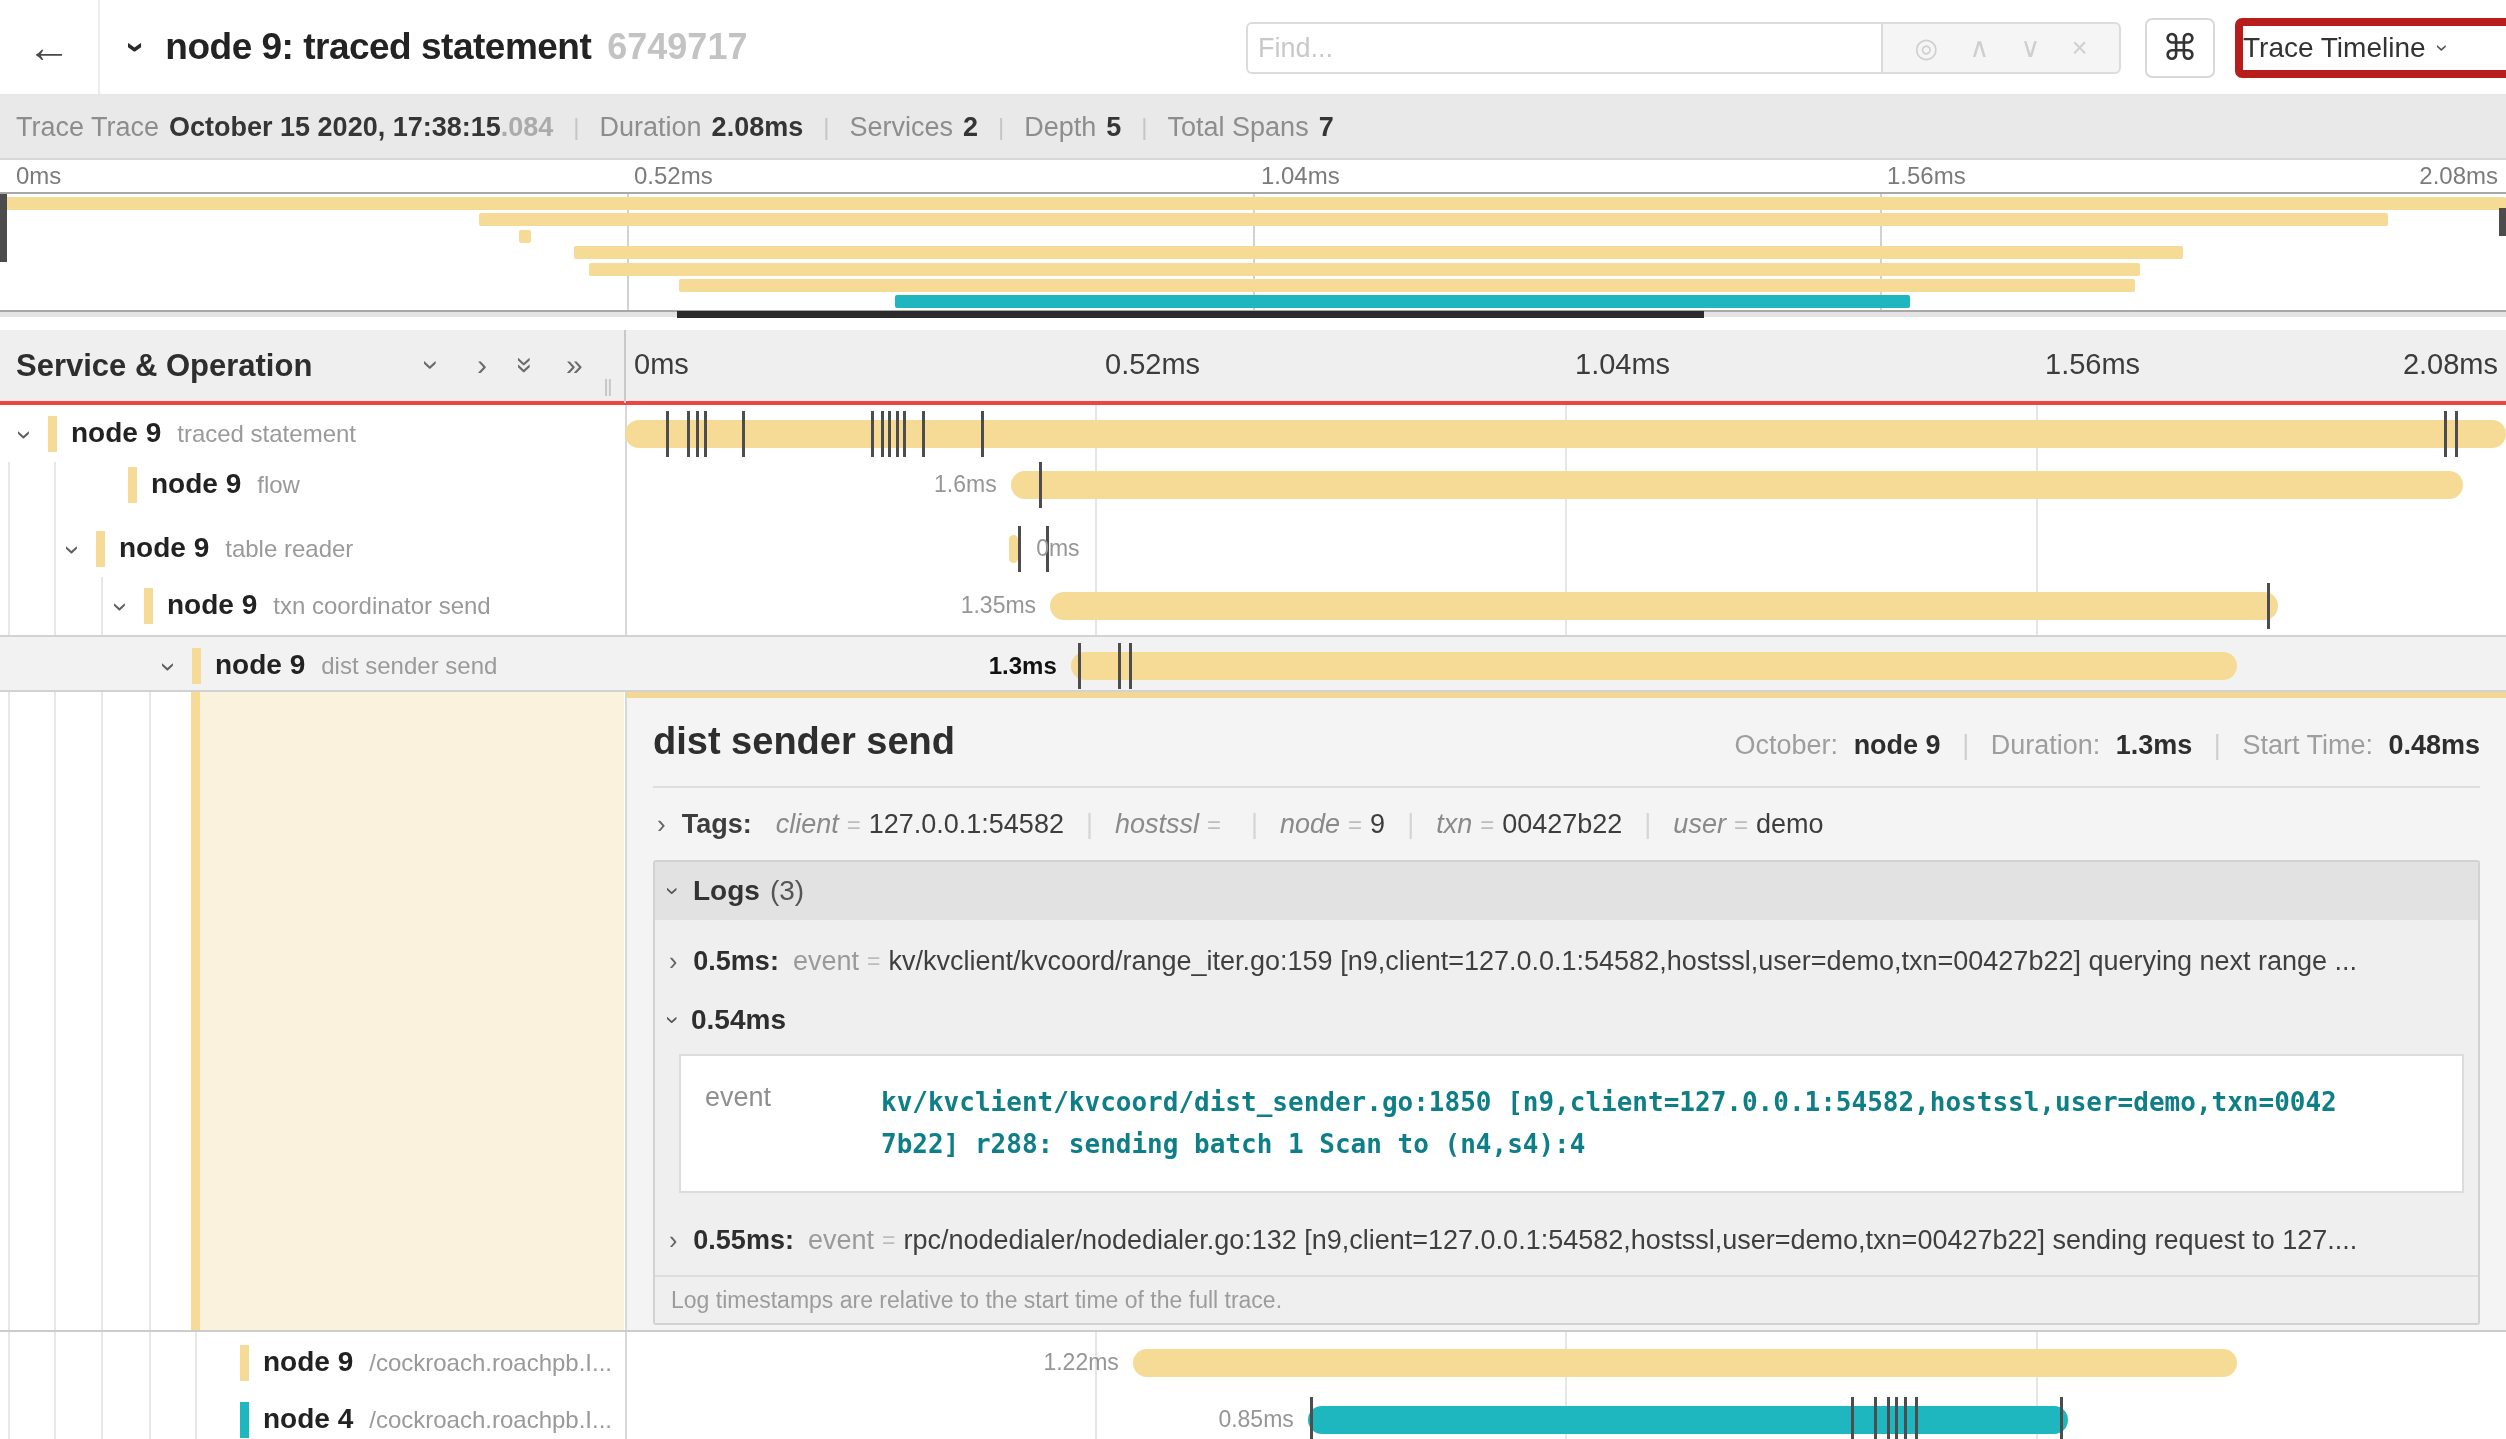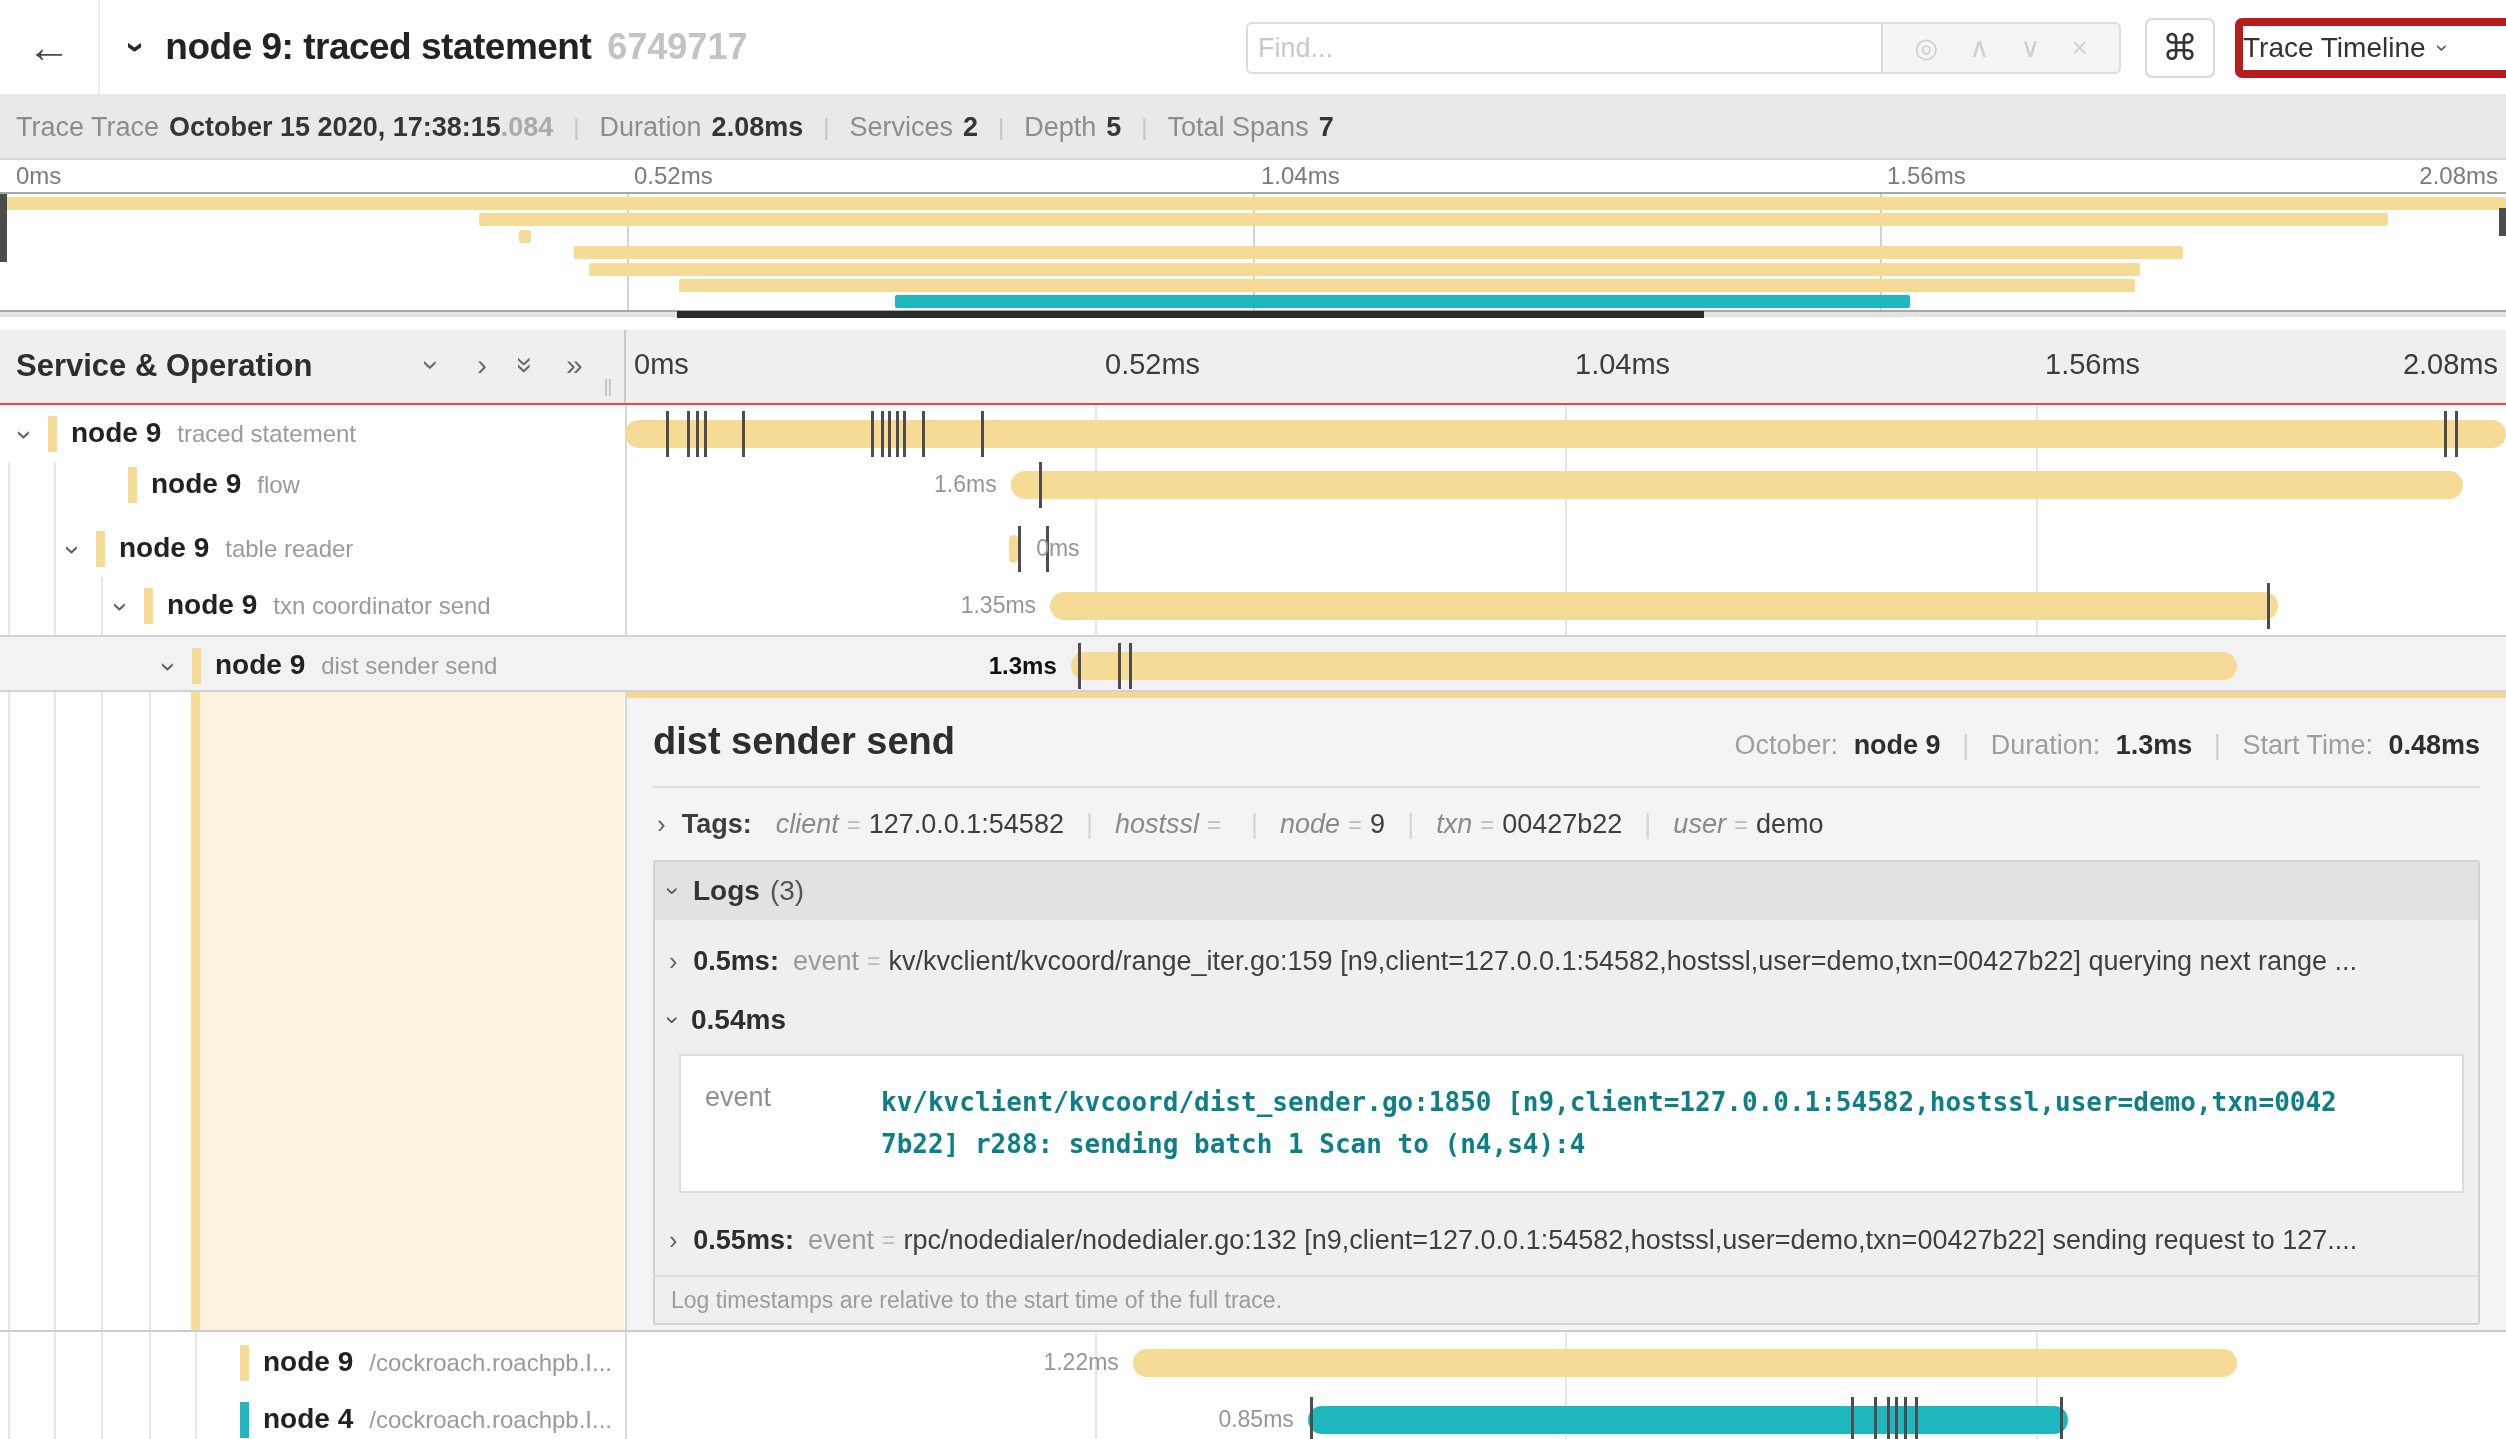--- a/index.html
+++ b/index.html
@@ -48,21 +48,21 @@
   .minimap { position:absolute; left:0; top:192px; width:2506px; height:120px; background:#fff;
     border:2px solid #a8a8a8; border-left:none; border-right:none; }
   .minimap .mgrid { position:absolute; top:0; bottom:0; width:2px; background:#d2d2d2; }
   .minimap .mbar { position:absolute; height:13px; border-radius:2px; }
   .mm-handle { position:absolute; width:7px; height:68px; top:0; background:#4c4c4c; }
   .mm-scroll-track { position:absolute; left:0; top:312px; width:2506px; height:5px; background:#e3e3e3; }
   .mm-scroll-thumb { position:absolute; top:311px; height:7px; background:#2b2b2b; }
 
   
   .colhead { position:absolute; left:0; top:330px; width:2506px; height:75px; background:#efefef;
-    border-bottom:2px solid #ef4444; }
+    border-bottom:4px solid #ef4444; }
   .colhead .lh-title { position:absolute; left:16px; top:18px; font-size:31px; font-weight:bold; color:#2e2e2e; }
   .colhead .hicon { position:absolute; top:18px; font-size:30px; color:#6b6b6b; cursor:pointer; }
   .colhead .grip { position:absolute; left:603px; top:44px; font-size:24px; color:#c6c6c6; letter-spacing:2px; cursor:col-resize; }
   .colhead .tick { position:absolute; top:18px; font-size:29px; color:#3c3c3c; }
   .vdivider { position:absolute; width:2px; background:#cfcfcf; }
 
   
   .rows { position:absolute; left:0; top:405px; width:2506px; height:287px; background:#fff; overflow:hidden; }
   .bottomrows { position:absolute; left:0; top:1330px; width:2506px; height:109px; background:#fff;
     border-top:2px solid #cccccc; overflow:hidden; }

